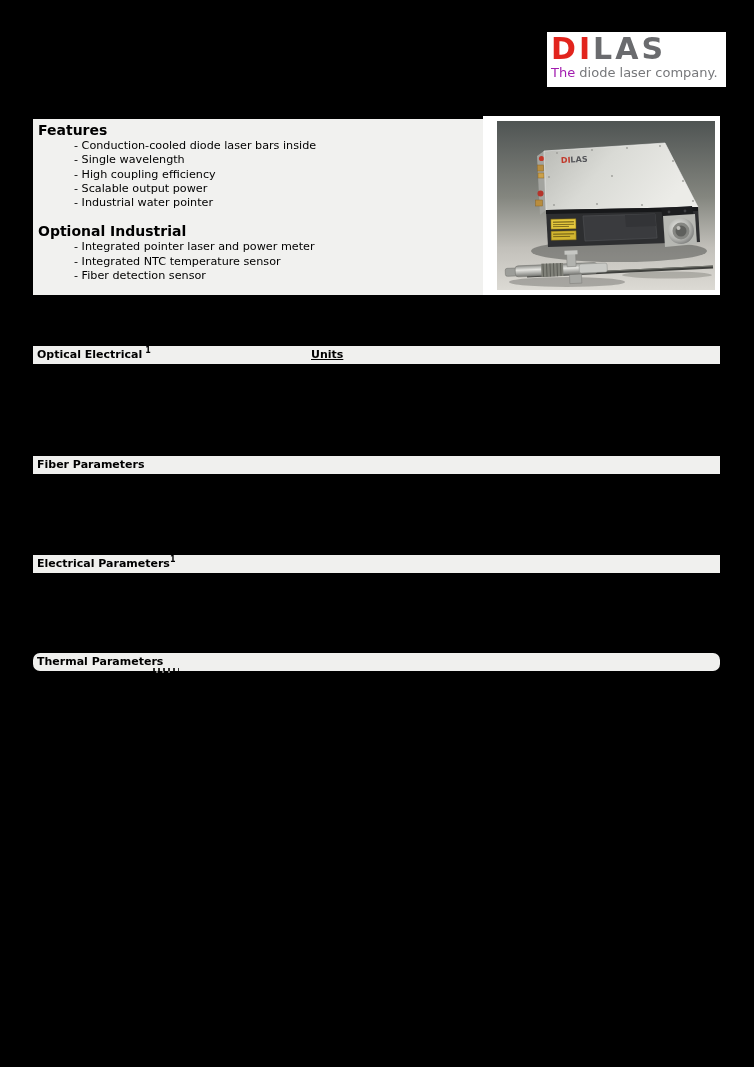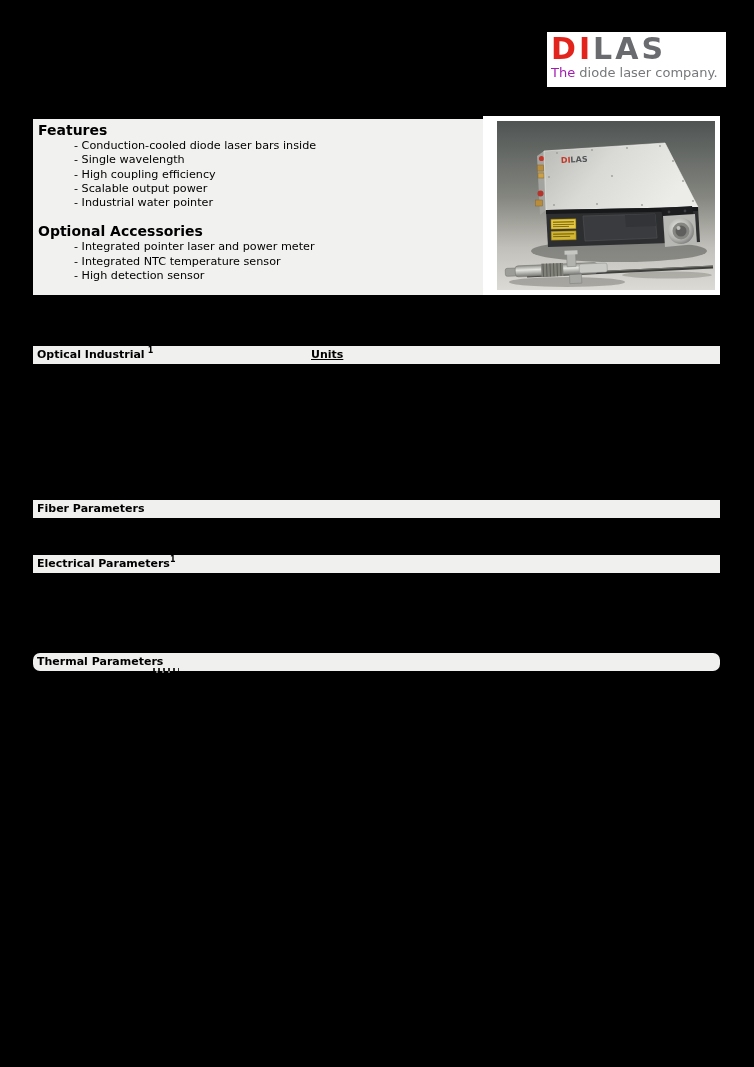--- a/index.html
+++ b/index.html
@@ -48,21 +48,21 @@
   .section-bar{
     position:absolute;left:33px;width:687px;height:18px;
     background:#f0f0ee;color:#000;
     font-size:11px;font-weight:bold;line-height:18px;
     box-sizing:border-box;padding-left:4px;white-space:nowrap;
   }
   .section-bar sup{font-size:8px;line-height:0;}
   .sup-spaced{margin-left:3px;}
   .units-label{position:absolute;left:278px;top:0;text-decoration:underline;}
   .bar-optical{top:346px;}
-  .bar-fiber{top:500px;}
+  .bar-fiber{top:456px;}
   .bar-electrical{top:555px;}
   .bar-thermal{top:653px;border-radius:7px;}
   
   .fragment-a{
     position:absolute;left:153px;top:668px;width:26px;height:3px;
     background:repeating-linear-gradient(90deg,#2e2e2c 0 2px,transparent 2px 5px);
   }
   .fragment-b{
     position:absolute;left:156px;top:671px;width:18px;height:2px;
     background:repeating-linear-gradient(90deg,#6f6f6d 0 2px,transparent 2px 6px);
@@ -78,25 +78,25 @@
 
 <div class="features-box">
   <div class="panel-heading">Features</div>
   <ul class="plist">
     <li>- Conduction-cooled diode laser bars inside</li>
     <li>- Single wavelength</li>
     <li>- High coupling efficiency</li>
     <li>- Scalable output power</li>
     <li>- Industrial water pointer</li>
   </ul>
-  <div class="panel-heading second">Optional Accessories</div>
+  <div class="panel-heading second">Optional Industrial</div>
   <ul class="plist">
     <li>- Integrated pointer laser and power meter</li>
     <li>- Integrated NTC temperature sensor</li>
-    <li>- High detection sensor</li>
+    <li>- Fiber detection sensor</li>
   </ul>
 </div>
 
 <div class="photo-frame">
   <svg width="218" height="169" viewBox="0 0 218 169">
     <defs>
       <linearGradient id="bgGrad" x1="0" y1="0" x2="0" y2="1">
         <stop offset="0" stop-color="#4f5453"></stop>
         <stop offset="0.45" stop-color="#84867f"></stop>
         <stop offset="0.75" stop-color="#c2c0ba"></stop>
@@ -194,21 +194,21 @@
       </g>
       <rect x="52" y="-10" width="9" height="14" fill="#b2b3af" stroke="#7c7d79" stroke-width="0.5"></rect>
       <rect x="50" y="-12" width="13" height="4" fill="#c6c7c3"></rect>
       <rect x="54" y="12" width="12" height="9" fill="#a7a8a4" stroke="#7c7d79" stroke-width="0.5"></rect>
       <rect x="64" y="2" width="28" height="9" rx="2" fill="#c9cac6" stroke="#8b8c88" stroke-width="0.5"></rect>
     </g>
   </svg>
 </div>
 
 <div class="section-bar bar-optical">
-  <span>Optical Industrial</span><sup class="sup-spaced">1</sup>
+  <span>Optical Electrical</span><sup class="sup-spaced">1</sup>
   <span class="units-label">Units</span>
 </div>
 
 <div class="section-bar bar-fiber">
   <span>Fiber Parameters</span>
 </div>
 
 <div class="section-bar bar-electrical">
   <span>Electrical Parameters</span><sup>1</sup>
 </div>

